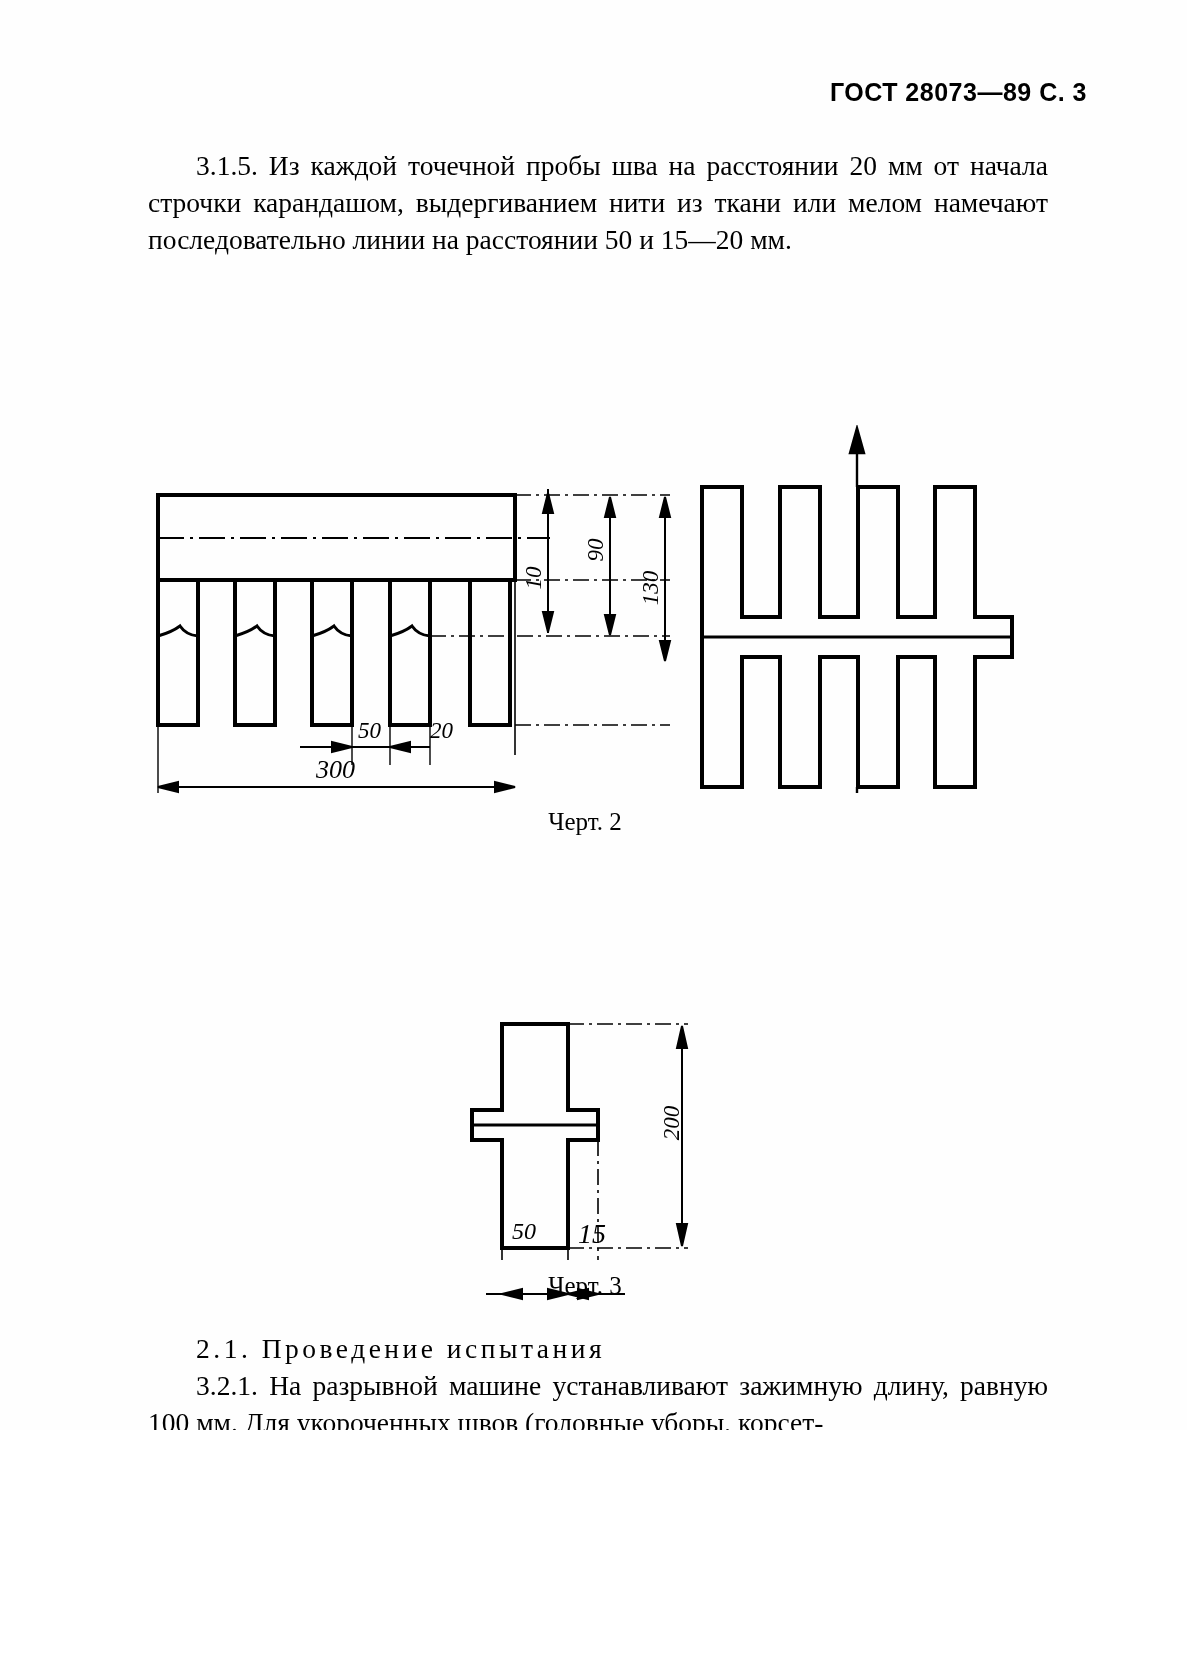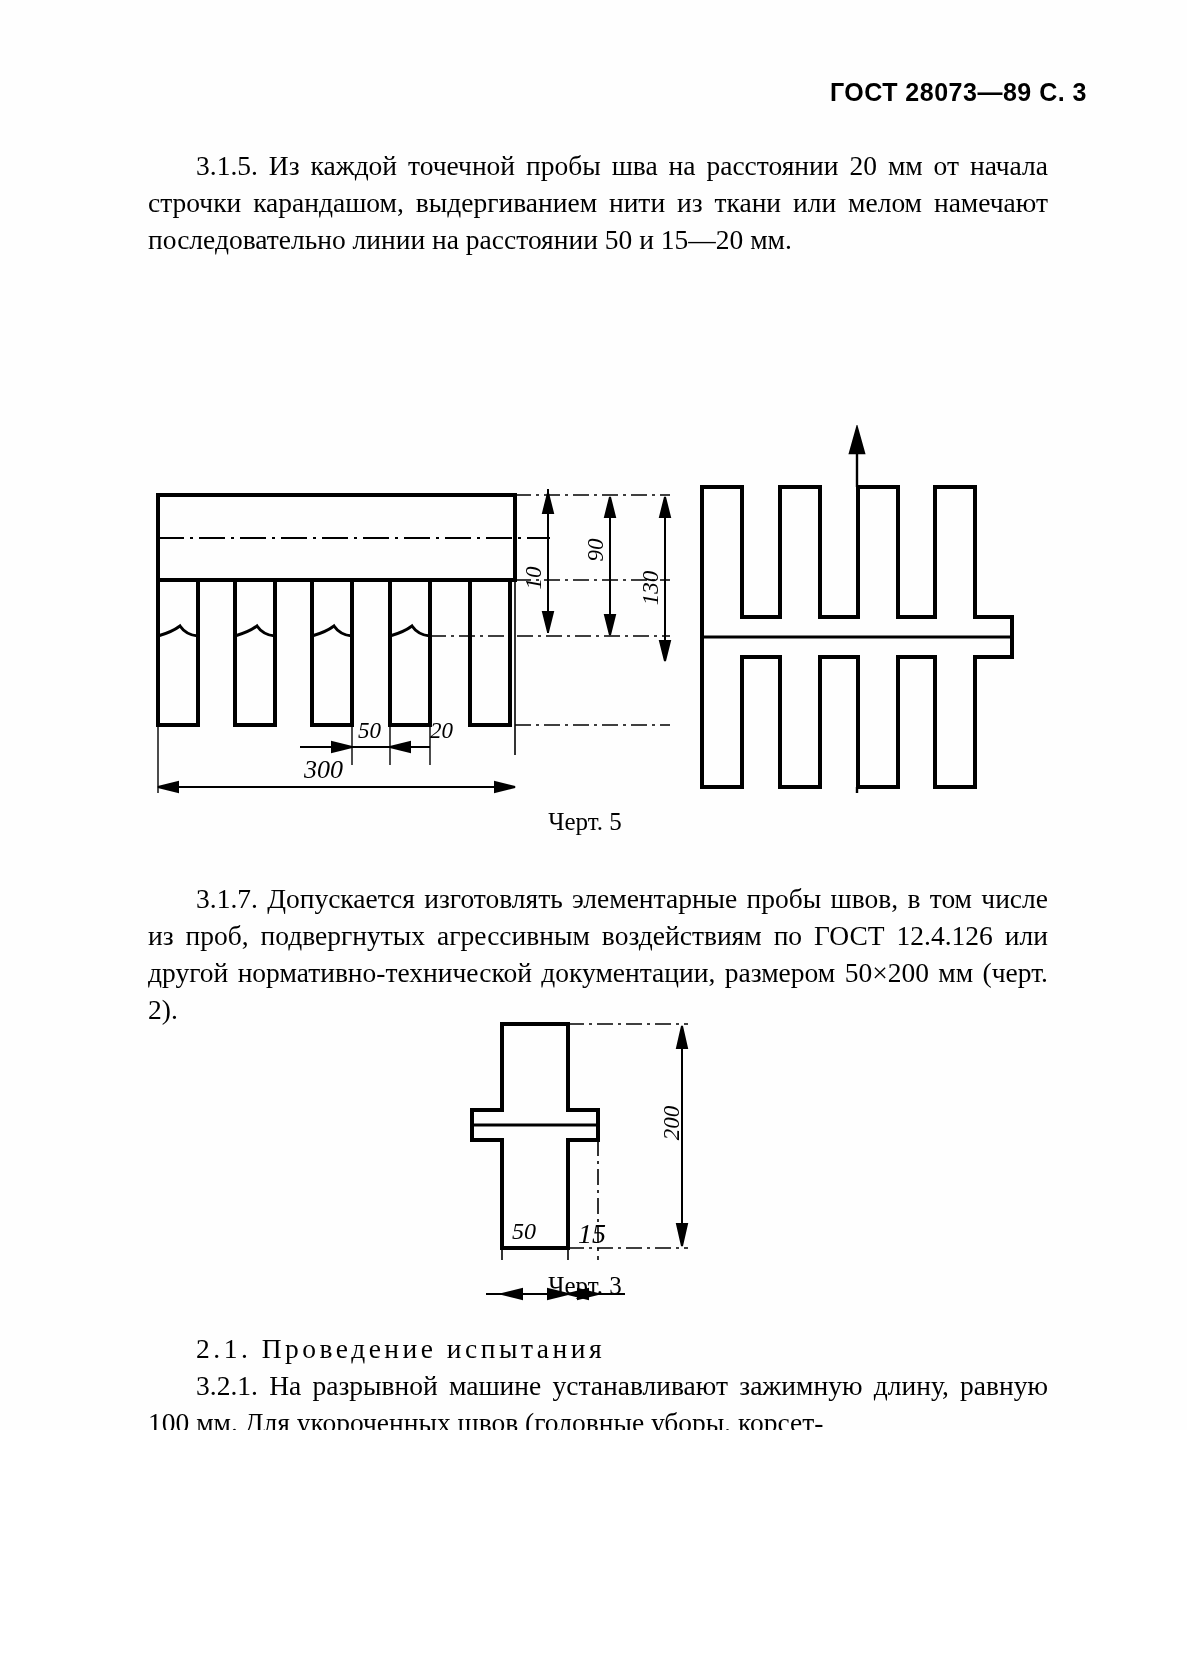--- a/index.html
+++ b/index.html
@@ -180,28 +180,25 @@
         <line x1="717" y1="362" x2="717" y2="368"></line>
       </g>
     </svg>
 
     
     <div class="dim-label rot" style="left: 382px; top: 140px;">10</div>
     <div class="dim-label rot" style="left: 444px; top: 112px;">90</div>
     <div class="dim-label rot" style="left: 494px; top: 150px;">130</div>
     <div class="dim-label" style="left: 218px; top: 293px;">50</div>
     <div class="dim-label" style="left: 290px; top: 293px; text-align: center;">20</div>
-    <div class="dim-label" style="left: 164px; top: 330px; font-size: 26px;">300</div>
-  </div>
-
-  <div class="fig-caption cap1">Черт. 5</div>
-
-  <div class="text-block tb2">
-    <p class="indent">3.1.7. Допускается изготовлять элементарные  пробы швов, в том числе из проб, подвергнутых агрессивным  воздействиям  по ГОСТ 12.4.126 или другой нормативно-технической документации, размером 50×200 мм (черт. 2).</p>
-  </div>
+    <div class="dim-label" style="left: 176px; top: 330px; font-size: 26px;">300</div>
+  </div>
+
+  <div class="fig-caption cap1">Черт. 2</div>
+
 
   <div class="figure fig2">
     <svg width="280" height="250" viewBox="0 0 280 250">
       <g fill="none" stroke="#000000" stroke-width="4" stroke-linejoin="miter">
 
         <path d="M 52 14 L 118 14 L 118 100 L 148 100 L 148 130 L 118 130 L 118 238
                  L 52 238 L 52 130 L 22 130 L 22 100 L 52 100 Z"></path>
 
         <line x1="22" y1="115" x2="148" y2="115" stroke-width="3"></line>
       </g>

